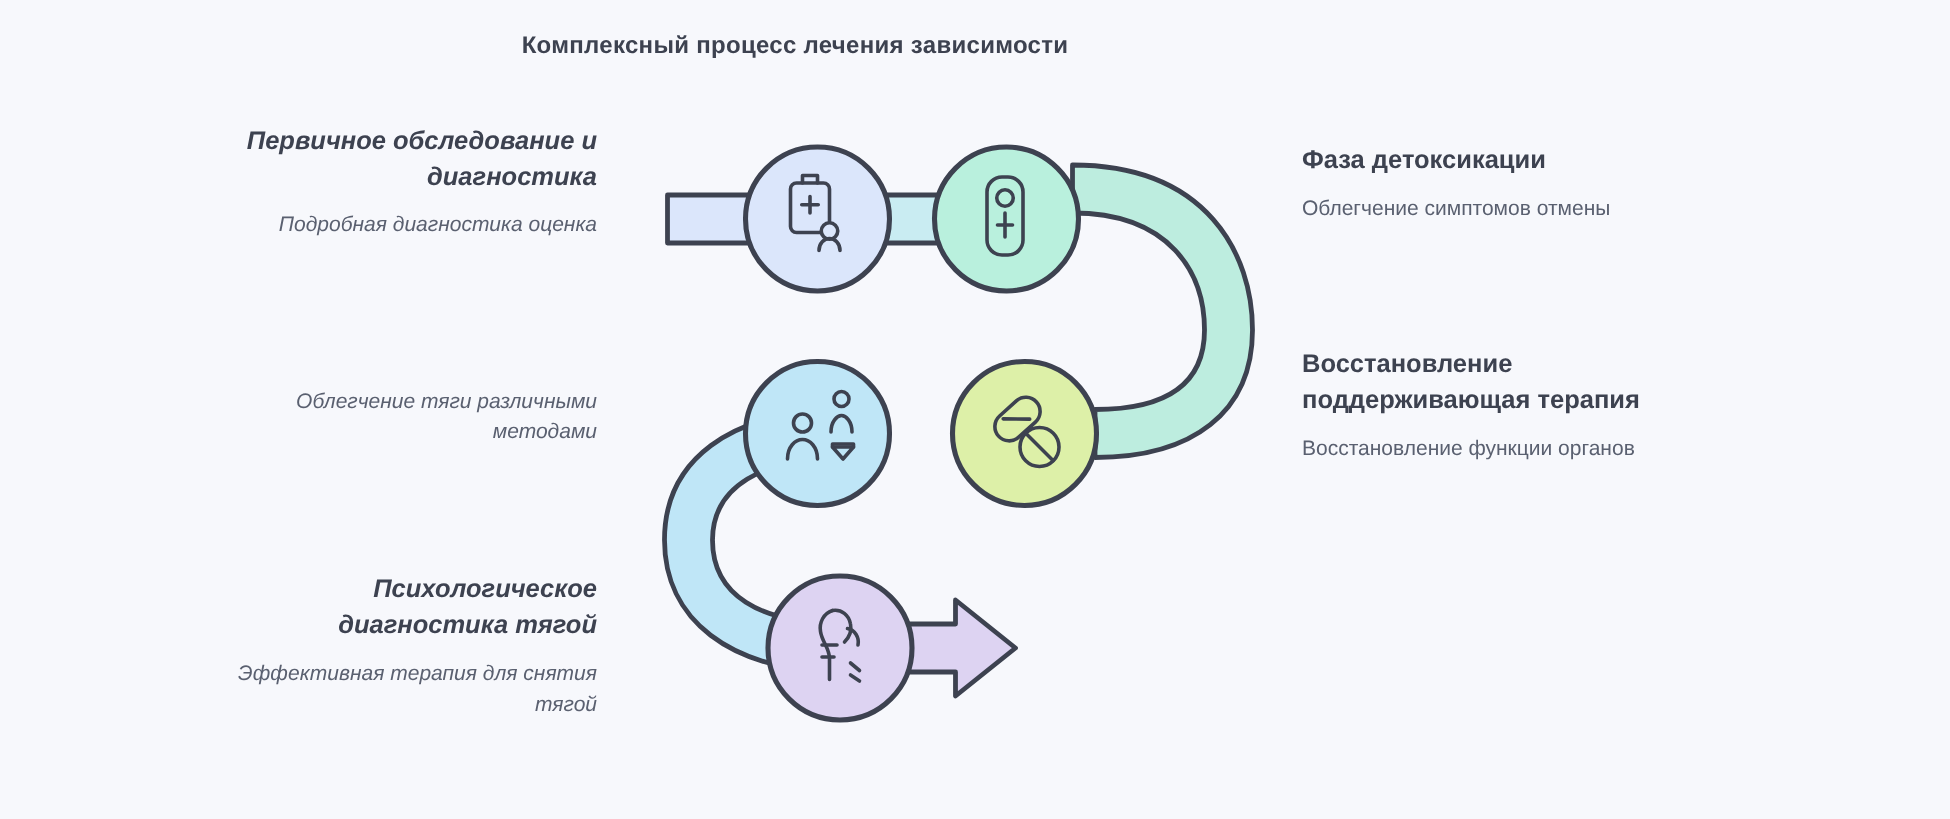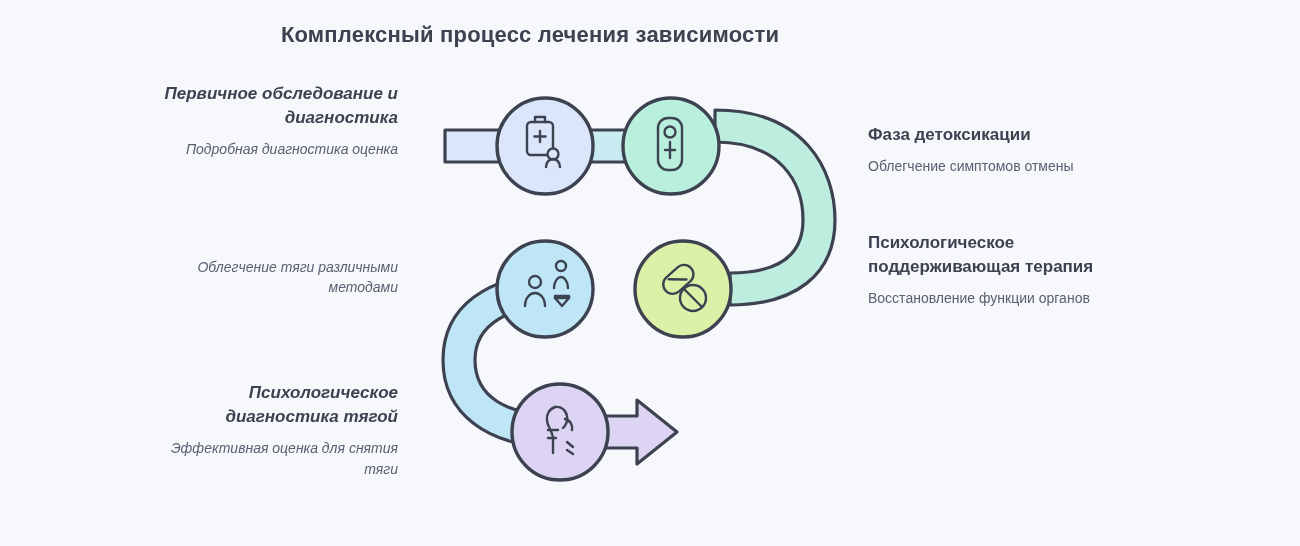--- a/index.html
+++ b/index.html
@@ -14,21 +14,21 @@
     overflow: hidden;
     position: relative;
   }
 
   .page-title {
     position: absolute;
     top: 22px;
     left: 0;
     width: 1060px;
     text-align: center;
-    font-size: 22px;
+    font-size: 16px;
     font-weight: bold;
     color: #3d4250;
     letter-spacing: 0.2px;
   }
 
   .label-block {
     position: absolute;
     width: 250px;
   }
   .label-block.left { text-align: right; font-style: italic; }
@@ -44,21 +44,21 @@
     margin-top: 9px;
     font-size: 14px;
     color: #5a6070;
     line-height: 1.45;
   }
 
   
   .lb-1 { left: 148px; top: 82px; }
   .lb-2 { left: 148px; top: 248px; }
   .lb-3 { left: 148px; top: 381px; }
-  .lb-4 { left: 868px; top: 95px; margin-top: 28px; }
+  .lb-4 { left: 868px; top: 95px; }
   .lb-5 { left: 868px; top: 231px; }
 
   .diagram {
     position: absolute;
     left: 415px;
     top: 70px;
     width: 470px;
     height: 450px;
   }
   .diagram svg { display: block; }
@@ -72,30 +72,30 @@
   <div class="label-title">Первичное обследование и диагностика</div>
   <div class="label-desc">Подробная диагностика оценка</div>
 </div>
 
 <div class="label-block left lb-2">
   <div class="label-desc">Облегчение тяги различными методами</div>
 </div>
 
 <div class="label-block left lb-3">
   <div class="label-title">Психологическое диагностика тягой</div>
-  <div class="label-desc">Эффективная оценка для снятия тяги</div>
+  <div class="label-desc">Эффективная терапия для снятия тягой</div>
 </div>
 
 <div class="label-block right lb-4">
   <div class="label-title">Фаза детоксикации</div>
   <div class="label-desc">Облегчение симптомов отмены</div>
 </div>
 
 <div class="label-block right lb-5">
-  <div class="label-title">Психологическое поддерживающая терапия</div>
+  <div class="label-title">Восстановление поддерживающая терапия</div>
   <div class="label-desc">Восстановление функции органов</div>
 </div>
 
 <div class="diagram">
 <svg width="470" height="450" viewBox="0 0 470 450" xmlns="http://www.w3.org/2000/svg">
   <defs>
     
   </defs>
 
   <g>

